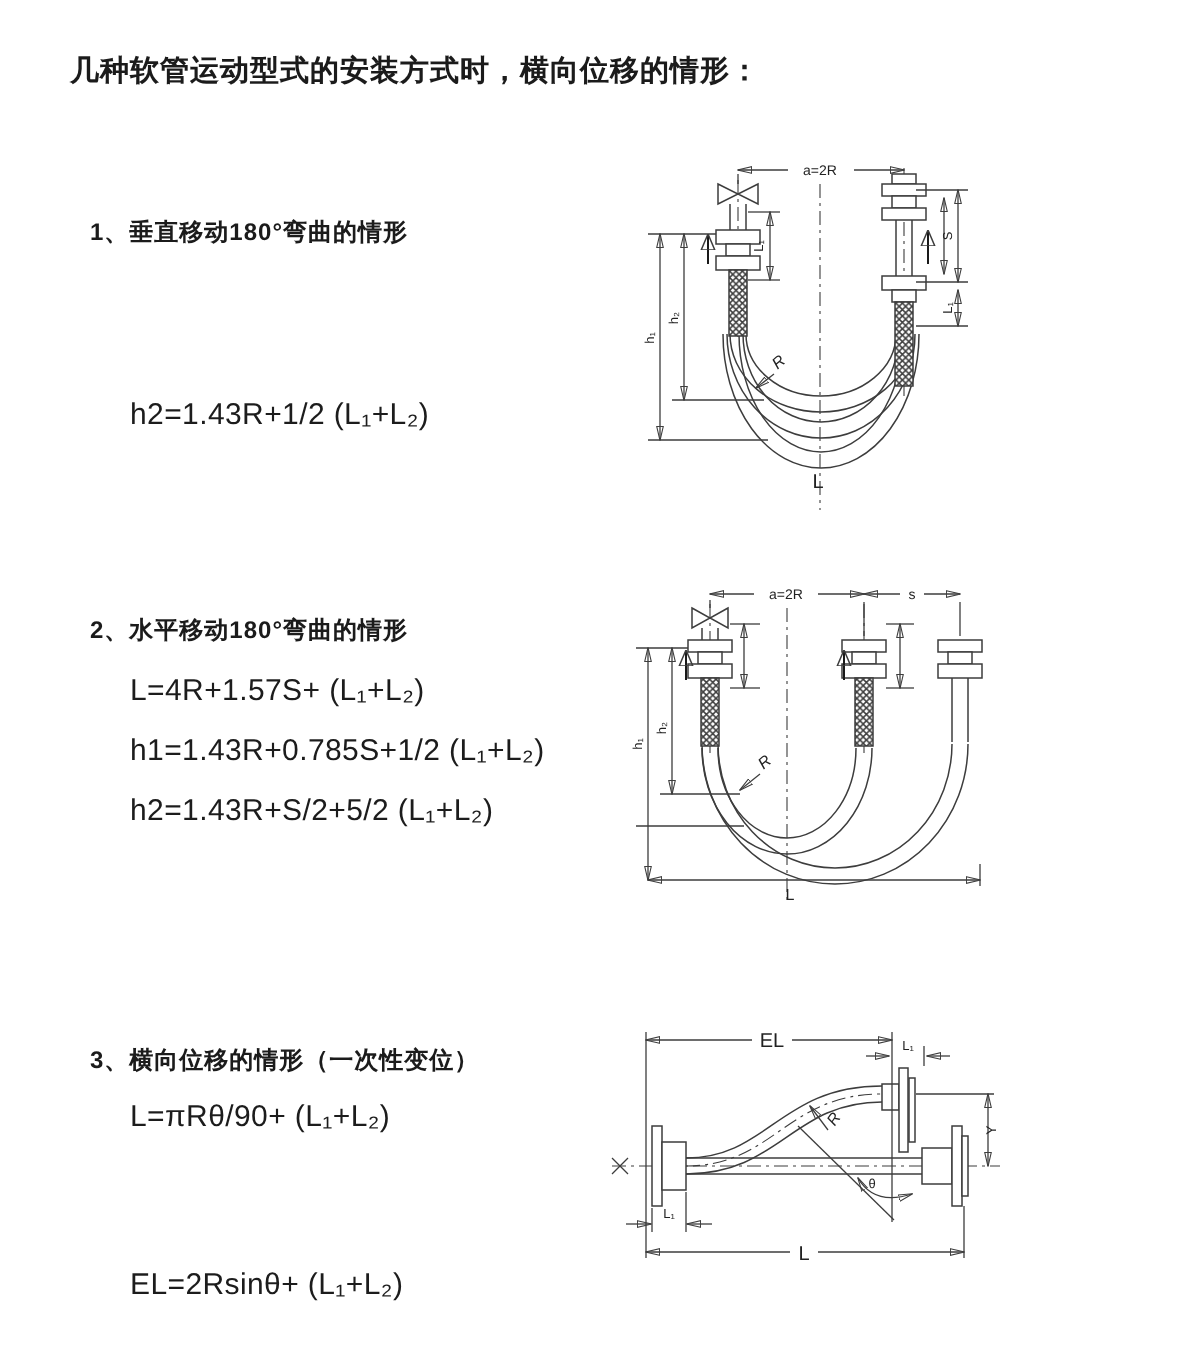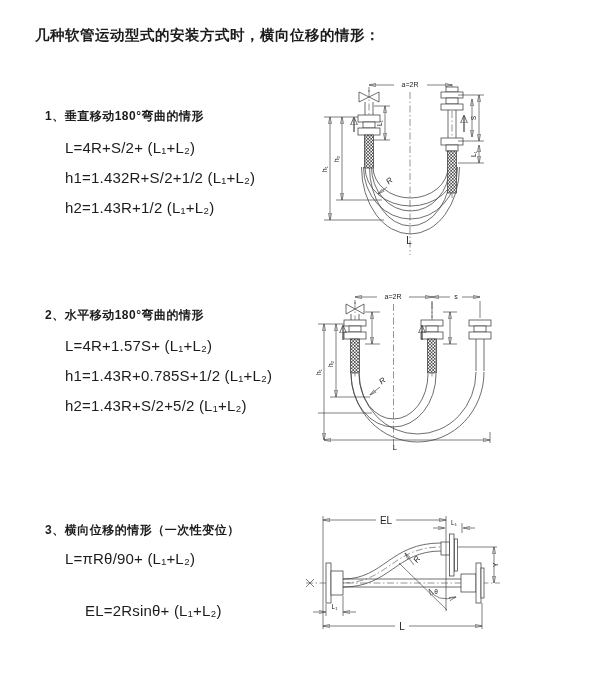--- a/index.html
+++ b/index.html
@@ -25,32 +25,30 @@
   .mid{text-anchor:middle;}
 </style>
 </head>
 <body>
 
 <div class="page">
 
   <div class="title">几种软管运动型式的安装方式时，横向位移的情形：</div>
 
   <div class="sec-heading" style="left:45px;top:108px;">1、垂直移动180°弯曲的情形</div>
-  <div class="formula" style="left:65px;top:139px;">L=4R+S/2+ (L₁+L₂)</div>
-  <div class="formula" style="left:65px;top:169px;">h1=1.432R+S/2+1/2 (L₁+L₂)</div>
   <div class="formula" style="left:65px;top:199px;">h2=1.43R+1/2 (L₁+L₂)</div>
 
   <div class="sec-heading" style="left:45px;top:307px;">2、水平移动180°弯曲的情形</div>
   <div class="formula" style="left:65px;top:337px;">L=4R+1.57S+ (L₁+L₂)</div>
   <div class="formula" style="left:65px;top:367px;">h1=1.43R+0.785S+1/2 (L₁+L₂)</div>
   <div class="formula" style="left:65px;top:397px;">h2=1.43R+S/2+5/2 (L₁+L₂)</div>
 
   <div class="sec-heading" style="left:45px;top:522px;">3、横向位移的情形（一次性变位）</div>
   <div class="formula" style="left:65px;top:550px;">L=πRθ/90+ (L₁+L₂)</div>
-  <div class="formula" style="left:65px;top:602px;margin-left:20px;">EL=2Rsinθ+ (L₁+L₂)</div>
+  <div class="formula" style="left:65px;top:634px;">EL=2Rsinθ+ (L₁+L₂)</div>
 
   <svg class="fig dwg" style="left:312px;top:70px;" width="180" height="192" viewBox="0 0 180 192">
     <defs>
       <marker id="arw" viewBox="0 0 10 6" refX="9.5" refY="3" markerWidth="11" markerHeight="6.6" orient="auto-start-reverse">
         <path d="M0,0.7 L10,3 L0,5.3 Z" fill="#3d3d3d" stroke="none"></path>
       </marker>
       <marker id="arwB" viewBox="0 0 8 8" refX="7" refY="4" markerWidth="8" markerHeight="8" orient="auto">
         <path d="M0,0.6 L8,4 L0,7.4 Z" fill="#1a1a1a" stroke="none"></path>
       </marker>
       <pattern id="xh" width="3.2" height="3.2" patternUnits="userSpaceOnUse">

